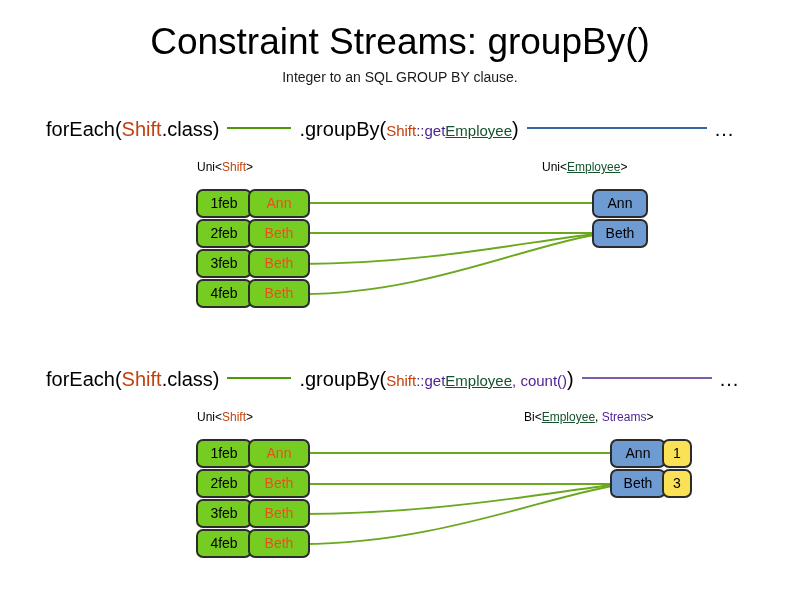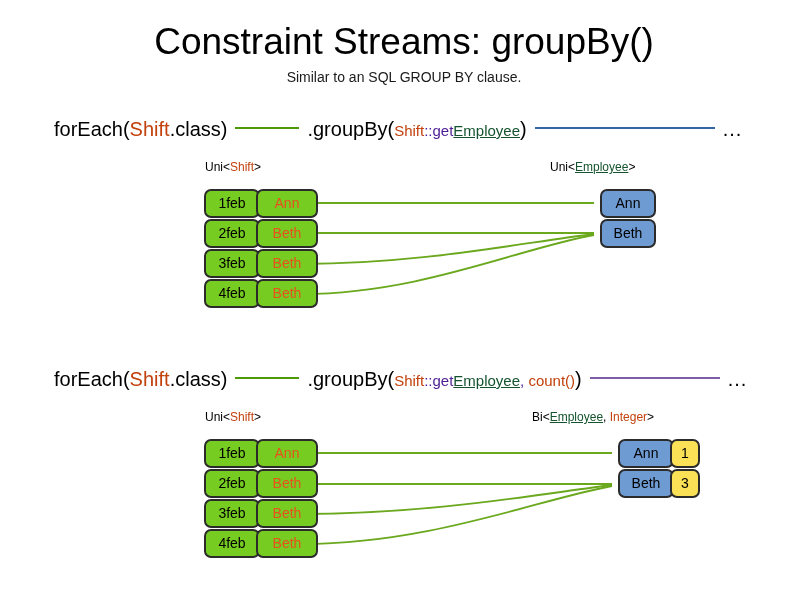--- a/index.html
+++ b/index.html
@@ -9,21 +9,21 @@
   }
   body {
     width: 800px;
     height: 600px;
     position: relative;
     overflow: hidden;
     font-family: "Liberation Sans", sans-serif;
     color: #000000;
   }
 
-  .abs { position: absolute; margin-left: 8px; }
+  .abs { position: absolute; }
 
   
   #page-title {
     left: 0; right: 0; top: 20px;
     text-align: center;
     font-size: 37px;
     line-height: 44px;
     font-weight: normal;
     color: #000;
     white-space: nowrap;
@@ -42,21 +42,21 @@
     font-size: 20px;
     line-height: 24px;
     white-space: nowrap;
     color: #000;
   }
   .code-line .small {
     font-size: 15px;
   }
   .tok-green  { color: #c2410c; }
   .tok-blue   { color: #14532d; text-decoration: underline; }
-  .tok-gold   { color: #c2410c; }
+  .tok-gold   { color: #4c1d95; }
   .tok-black  { color: #4c1d95; }
 
   .conn {
     display: inline-block;
     vertical-align: middle;
     height: 0;
     border-top: 2px solid #4e9a06;
     margin: 0 8px 5px 8px;
   }
   .conn.purple { border-top-color: #7b5ea7; }
@@ -112,21 +112,21 @@
     position: absolute;
     left: 0; top: 0;
     width: 800px; height: 600px;
     pointer-events: none;
   }
 </style>
 </head>
 <body>
 
 <div class="abs" id="page-title">Constraint Streams: groupBy()</div>
-<div class="abs" id="page-subtitle">Similar to an SQL GROUP BY clause.</div>
+<div class="abs" id="page-subtitle">Integer to an SQL GROUP BY clause.</div>
 
 <svg class="links" viewBox="0 0 800 600">
 
   <g stroke="#6aa81e" stroke-width="1.8" fill="none">
     <path d="M302,203 L594,203"></path>
     <path d="M302,233 L594,233"></path>
     <path d="M302,264 C420,264 520,243 594,234"></path>
     <path d="M302,294 C420,294 520,248 594,235"></path>
   </g>
 
@@ -180,21 +180,21 @@
 
 <div class="abs code-line" style="left:46px; top:367px;">
   <span>forEach(</span><span class="tok-green">Shift</span><span>.class)</span><span class="conn" style="width:64px;"></span><span>.groupBy(</span><span class="small tok-green">Shift</span><span class="small tok-black">::get</span><span class="small tok-blue">Employee</span><span class="small tok-black">, </span><span class="small tok-gold">count()</span><span>)</span><span class="conn purple" style="width:130px;"></span><span class="ellipsis">...</span>
 </div>
 
 <div class="abs type-label" style="left:197px; top:406px;">
   <span>Uni&lt;</span><span class="tok-green">Shift</span><span>&gt;</span>
 </div>
 
 <div class="abs type-label" style="left:524px; top:406px;">
-  <span>Bi&lt;</span><span class="tok-blue">Employee</span><span>, </span><span class="tok-gold">Integer</span><span>&gt;</span>
+  <span>Bi&lt;</span><span class="tok-blue">Employee</span><span>, </span><span class="tok-gold">Streams</span><span>&gt;</span>
 </div>
 
 <div class="abs stack" style="left:196px; top:439px;">
   <div class="row-group">
     <div class="cell green date">1feb</div>
     <div class="cell green name-o">Ann</div>
   </div>
   <div class="row-group">
     <div class="cell green date">2feb</div>
     <div class="cell green name-o">Beth</div>

